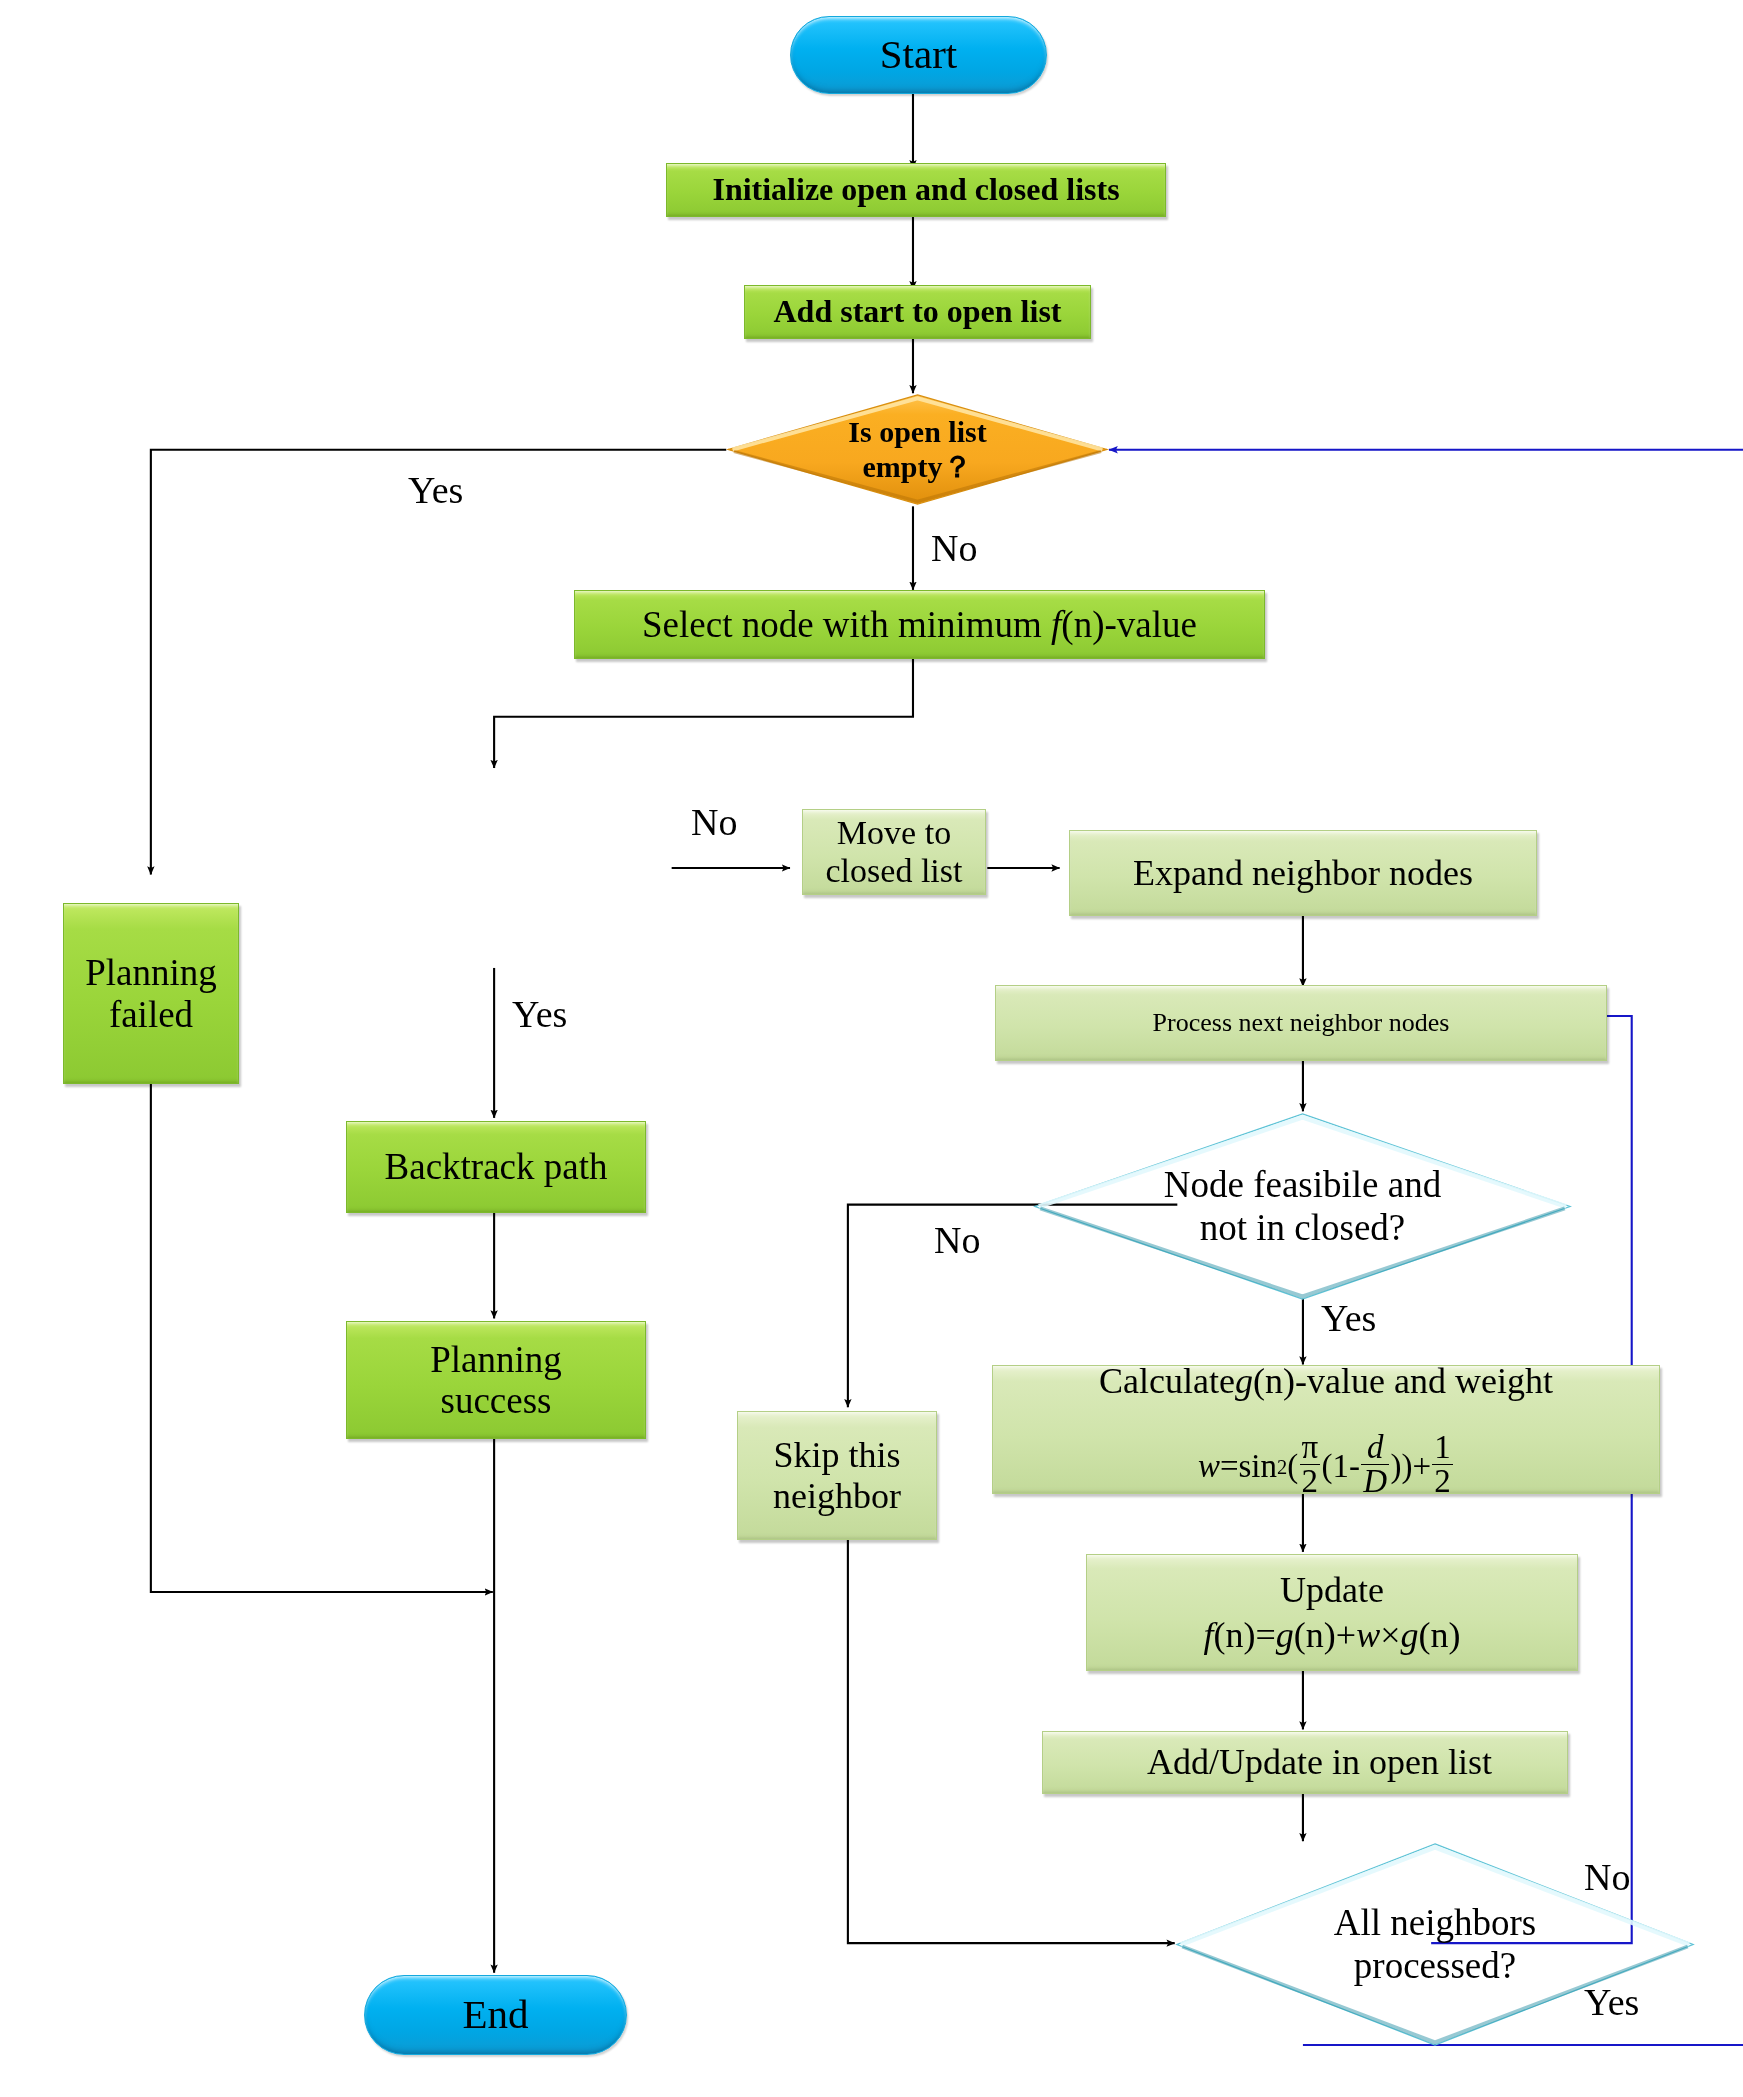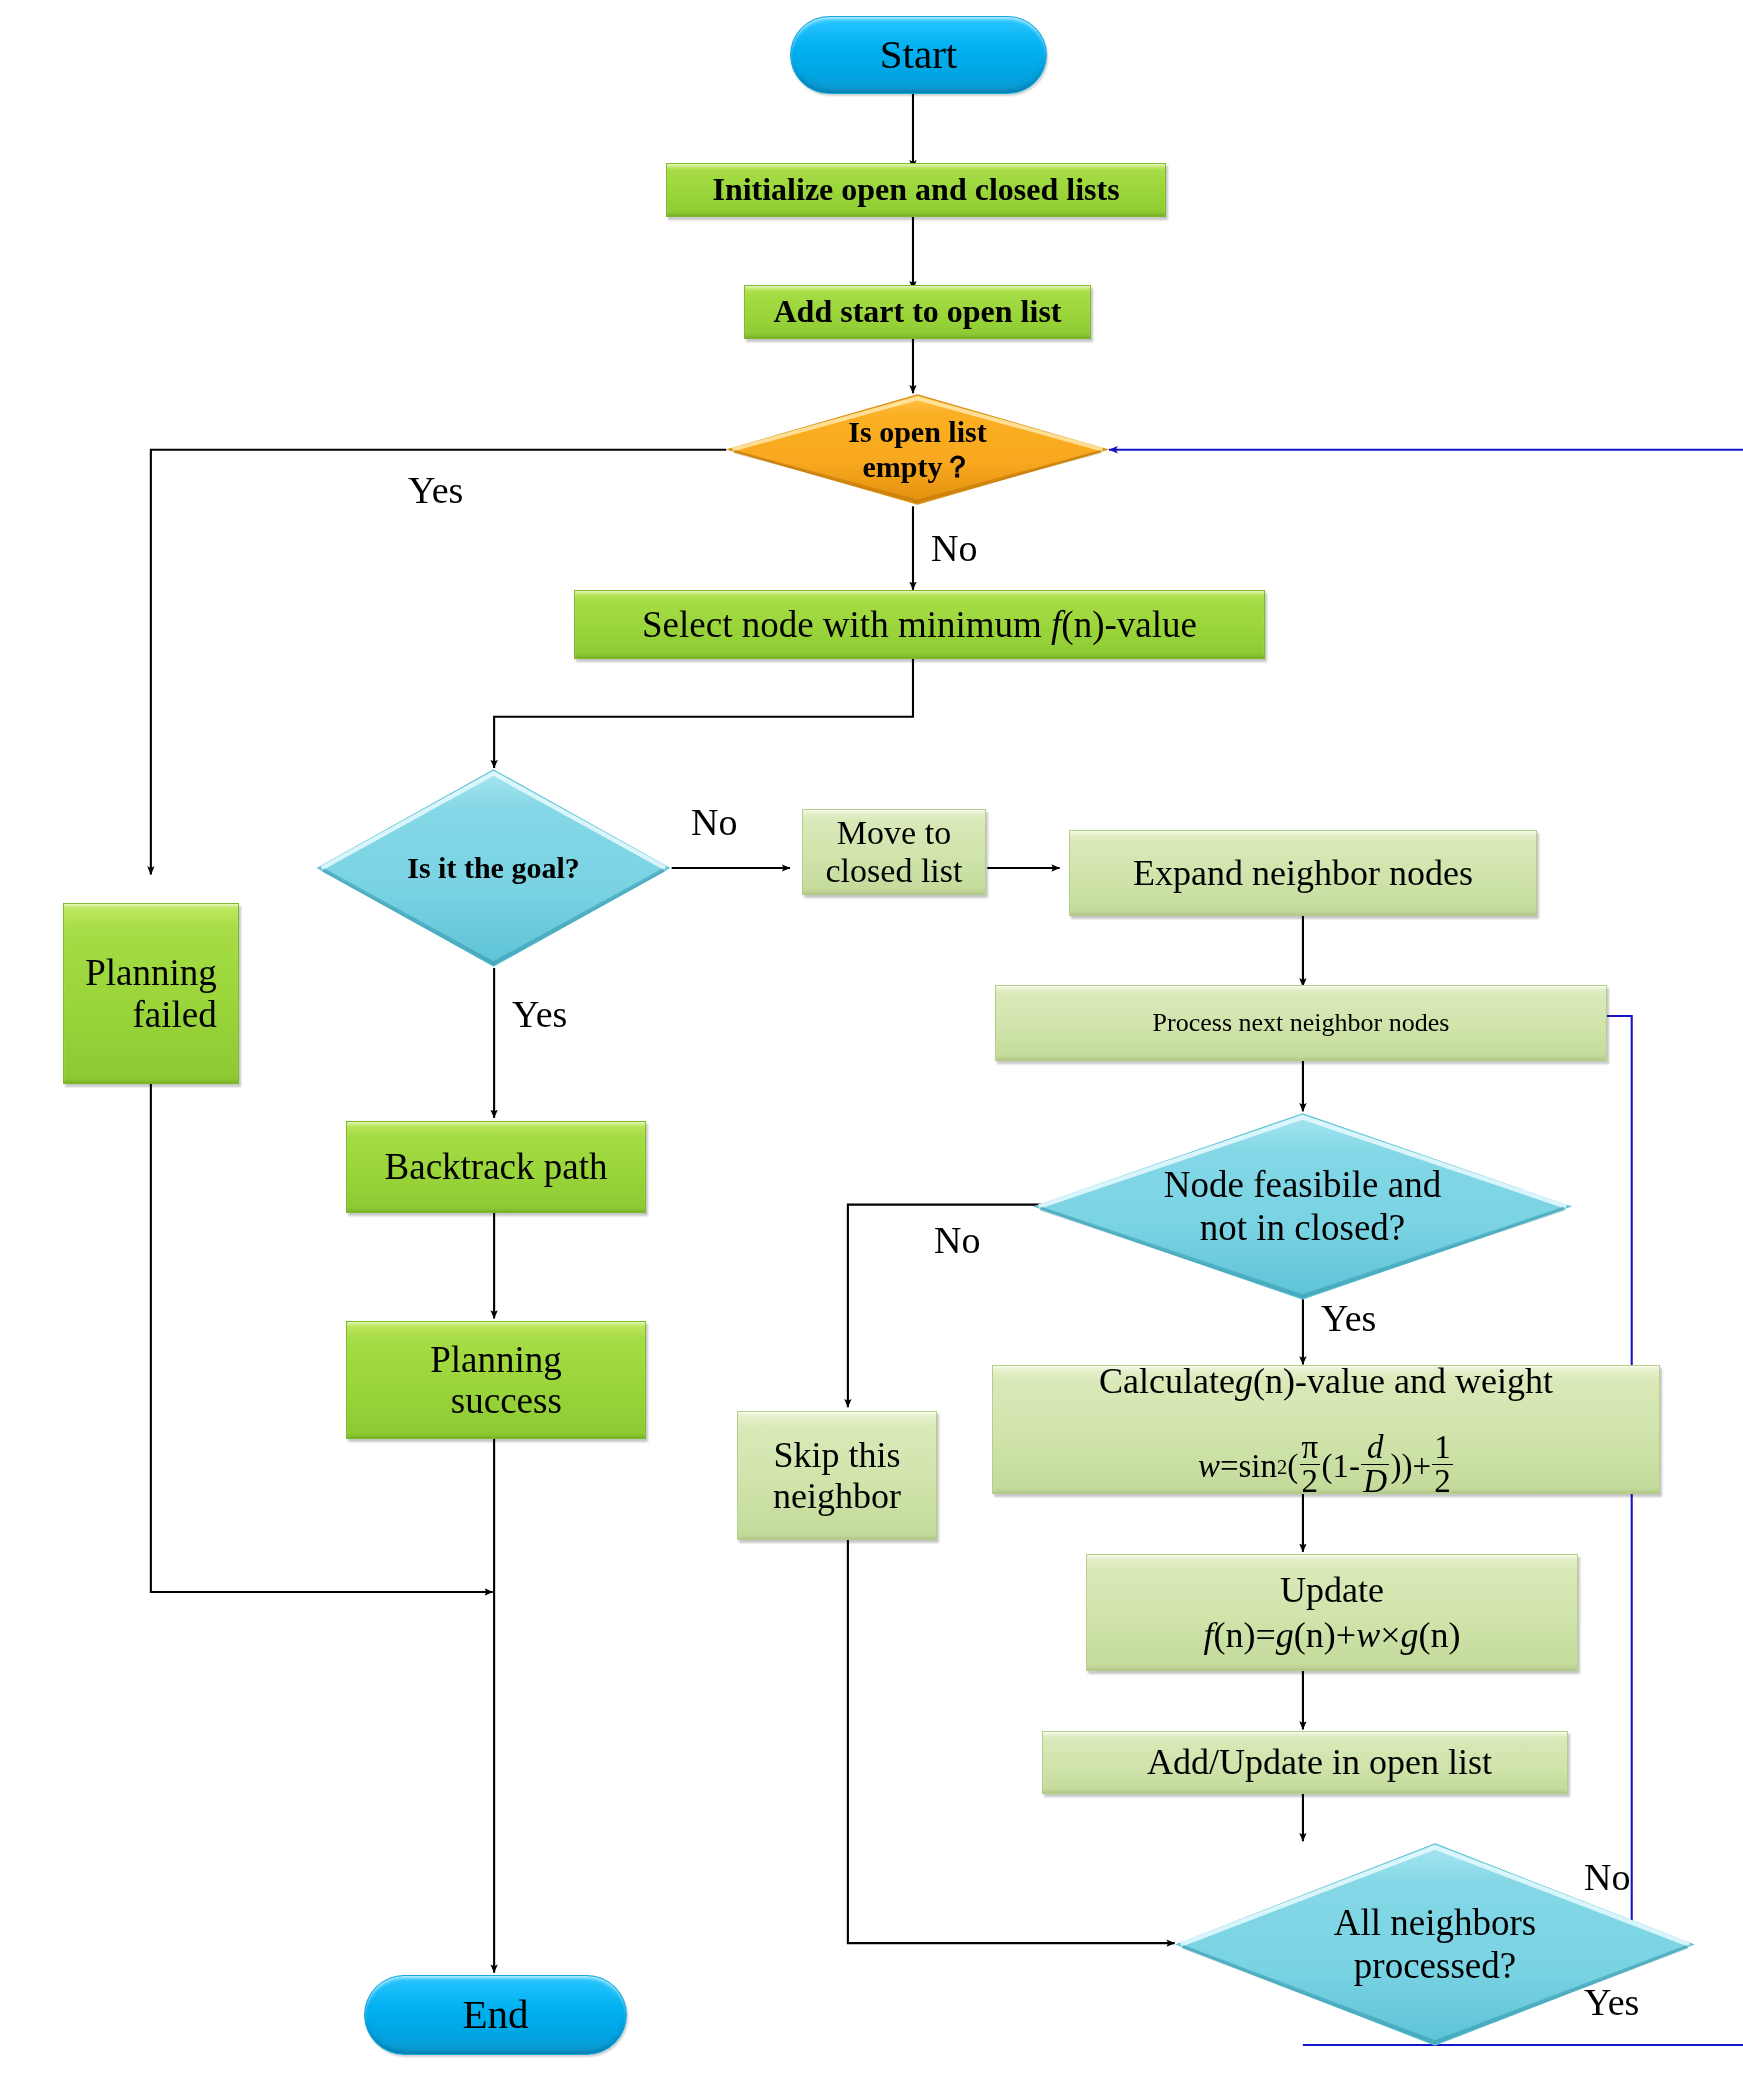--- a/index.html
+++ b/index.html
@@ -17,21 +17,21 @@
         box-shadow:inset 0 3.3px 4.6px -2px rgba(255,255,255,.95),
                    inset 0 -4.6px 6px -3.3px rgba(0,70,110,.55),
                    1.3px 2px 2px rgba(0,0,0,.18);
         border:0.7px solid #14a9dd;}
 
   
   .pgreen{background:linear-gradient(180deg,#c3ea63 0%,#a6dc45 14%,#9ad53a 55%,#8cc932 100%);
           border:0.7px solid #7cb92b;
           box-shadow:inset 0 3.3px 4px -2.6px rgba(255,255,255,.95),
                      inset 0 -4px 4.6px -3.3px rgba(70,110,10,.45),
-                     2px 2.6px 2px rgba(0,0,0,.22);text-align:right;}
+                     2px 2.6px 2px rgba(0,0,0,.22);}
 
   
   .plight{background:linear-gradient(180deg,#eaf3d2 0%,#d9e9b8 12%,#d0e4ab 55%,#c3da9a 100%);
           border:0.7px solid #b4cf86;
           box-shadow:inset 0 3.3px 4px -2.6px rgba(255,255,255,.95),
                      inset 0 -4px 4.6px -3.3px rgba(110,130,70,.35),
                      2px 2.6px 2px rgba(0,0,0,.22);}
 
   
   .dia{position:absolute;}
@@ -150,38 +150,20 @@
         <div>Is open list</div>
         <div>empty？</div>
       </div>
     </div>
   </div>
 
   <div class="node pgreen" style="left:534px;top:590px;width:691px;height:69px;font-size:37px;">
     <span><span>Select node with minimum </span><span class="it">f</span><span>(n)-value</span></span>
   </div>
 
-  <div class="dia" style="left:276px;top:768px;width:355px;height:200px;">
-    <svg class="shape" viewBox="0 0 540 304" preserveAspectRatio="none">
-      <defs>
-        <linearGradient id="gCy1" x1="0" y1="0" x2="0" y2="1">
-          <stop offset="0%" stop-color="#a8e6f2"></stop>
-          <stop offset="20%" stop-color="#84d7e6"></stop>
-          <stop offset="62%" stop-color="#79d3e3"></stop>
-          <stop offset="100%" stop-color="#5dc2d6"></stop>
-        </linearGradient>
-      </defs>
-      <polygon points="270,3 537,152 270,301 3,152" fill="url(#gCy1)" stroke="#5fc3d6" stroke-width="2"></polygon>
-      <polyline points="9,152 270,8 531,152" fill="none" stroke="#e2f8fd" stroke-width="7" opacity=".9"></polyline>
-      <polyline points="11,155 270,297 529,155" fill="none" stroke="#2f93a8" stroke-width="6" opacity=".5"></polyline>
-    </svg>
-    <div class="txt bold" style="font-size:30px;">
-      <span>Is it the goal?</span>
-    </div>
-  </div>
 
   <div class="node pgreen" style="left:23px;top:903px;width:176px;height:181px;font-size:37px;">
     <div>
       <div>Planning</div>
       <div>failed</div>
     </div>
   </div>
 
   <div class="node plight" style="left:762px;top:809px;width:184px;height:86px;font-size:34px;">
     <div>

